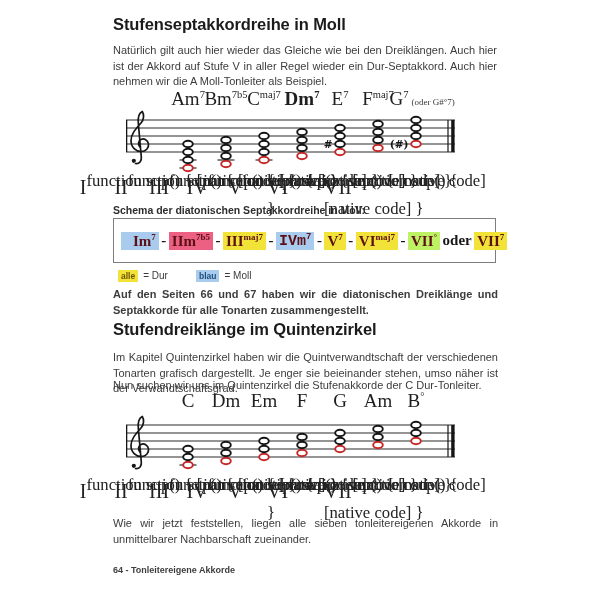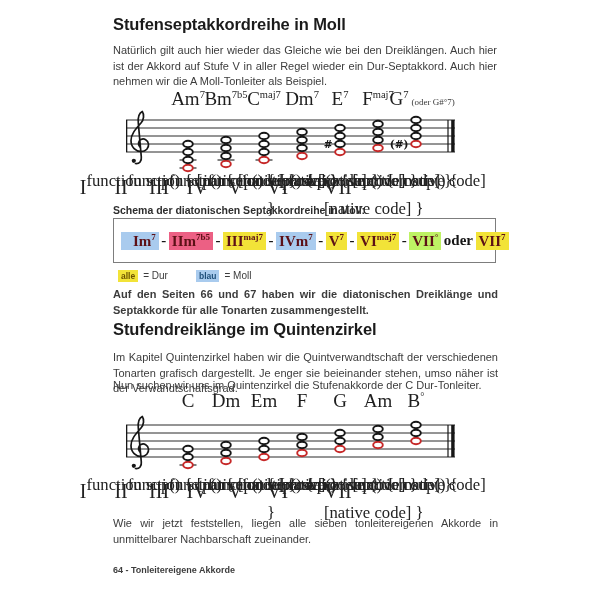--- a/index.html
+++ b/index.html
@@ -33,21 +33,21 @@
 <div class="page">
 
   <h1 class="abs h1" style="left:113px;top:15px">Stufenseptakkordreihe in Moll</h1>
 
   <p class="abs para" style="left:113px;top:43px;width:384px">Natürlich gilt auch hier wieder das Gleiche wie bei den Dreiklängen. Auch hier ist der Akkord auf Stufe V in aller Regel wieder ein Dur-Septakkord. Auch hier nehmen wir die A Moll-Tonleiter als Beispiel.</p>
 
   <div class="abs row" id="chordrow1" style="top:88px">
       <span class="lbl" style="left: 188px;">Am<sup>7</sup></span>
       <span class="lbl" style="left: 226px;">Bm<sup>7b5</sup></span>
       <span class="lbl" style="left: 264px;">C<sup>maj7</sup></span>
-      <span class="lbl" style="left: 302px;">Dm<sup>7</sup></span>
+      <span class="lbl" style="left: 302px; font-weight: bold;">Dm<sup>7</sup></span>
       <span class="lbl" style="left: 340px;">E<sup>7</sup></span>
       <span class="lbl" style="left: 378px;">F<sup>maj7</sup></span>
       <span class="lbl" style="left: 399px;">G<sup>7</sup><span class="after">(oder G#°7)</span></span>
     </div>
 
   <svg class="abs" id="staff1" style="left:118px;top:110px" width="345" height="66" viewBox="0 0 345 66">
       <line x1="8" y1="10" x2="337" y2="10" stroke="#2b2b2b" stroke-width="1"></line>
       <line x1="8" y1="18" x2="337" y2="18" stroke="#2b2b2b" stroke-width="1"></line>
       <line x1="8" y1="26" x2="337" y2="26" stroke="#2b2b2b" stroke-width="1"></line>
       <line x1="8" y1="34" x2="337" y2="34" stroke="#2b2b2b" stroke-width="1"></line>
@@ -121,21 +121,21 @@
 
   <div class="abs schema-label" style="left:113px;top:204px">Schema der diatonischen Septakkordreihe in Moll:</div>
 
   <div class="abs schema-box" id="schemabox" style="left:113px;top:218px;width:374px;height:43px">
       <span class="hl" style="background: rgb(169, 203, 238); color: rgb(92, 16, 22); padding-left: 12px;">Im<sup>7</sup></span>
       <span class="sep">-</span>
       <span class="hl" style="background: rgb(236, 96, 132); color: rgb(92, 16, 22);">IIm<sup>7b5</sup></span>
       <span class="sep">-</span>
       <span class="hl" style="background: rgb(242, 227, 56); color: rgb(92, 16, 22);">III<sup>maj7</sup></span>
       <span class="sep">-</span>
-      <span class="hl" style="background: rgb(169, 203, 238); color: rgb(92, 16, 22);">IVm<sup>7</sup></span>
+      <span class="hl" style="background: rgb(169, 203, 238); color: rgb(92, 16, 22); font-family: Liberation Mono, monospace;">IVm<sup>7</sup></span>
       <span class="sep">-</span>
       <span class="hl" style="background: rgb(242, 227, 56); color: rgb(92, 16, 22);">V<sup>7</sup></span>
       <span class="sep">-</span>
       <span class="hl" style="background: rgb(242, 227, 56); color: rgb(92, 16, 22);">VI<sup>maj7</sup></span>
       <span class="sep">-</span>
       <span class="hl" style="background: #bef264; color: rgb(92, 16, 22);">VII<sup>°</sup></span>
       <span class="sep">oder</span>
       <span class="hl" style="background: rgb(242, 227, 56); color: rgb(92, 16, 22);">VII<sup>7</sup></span>
     </div>
 

